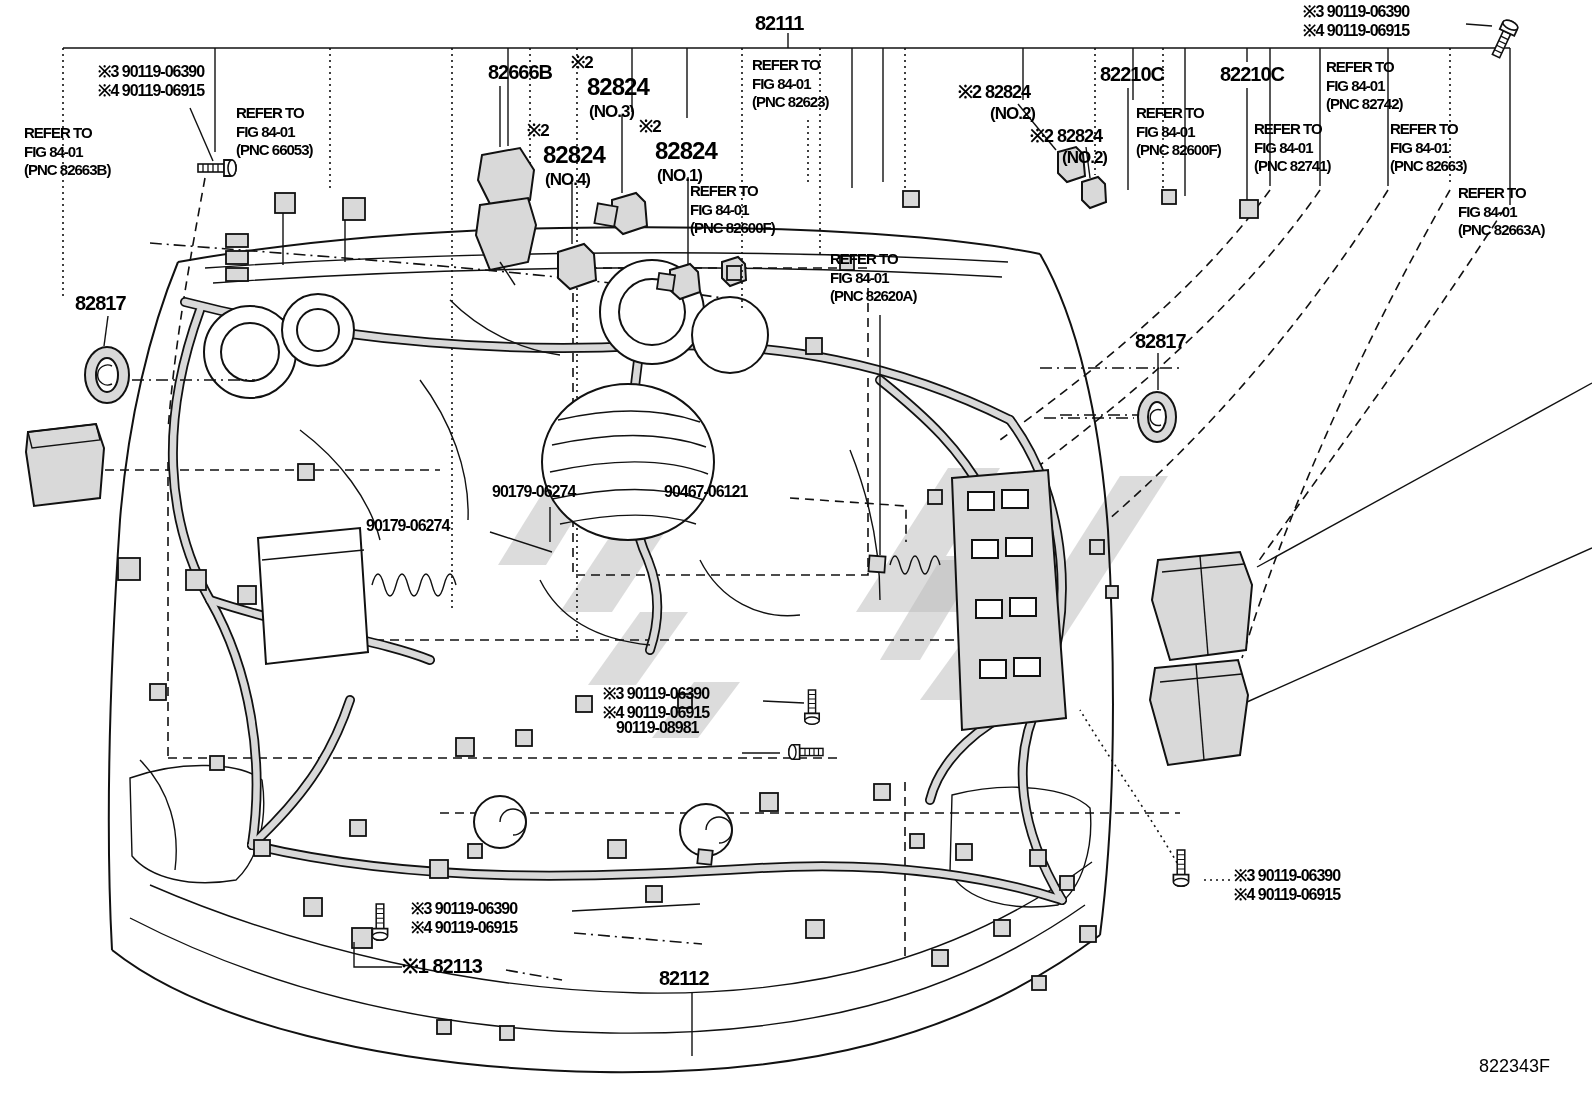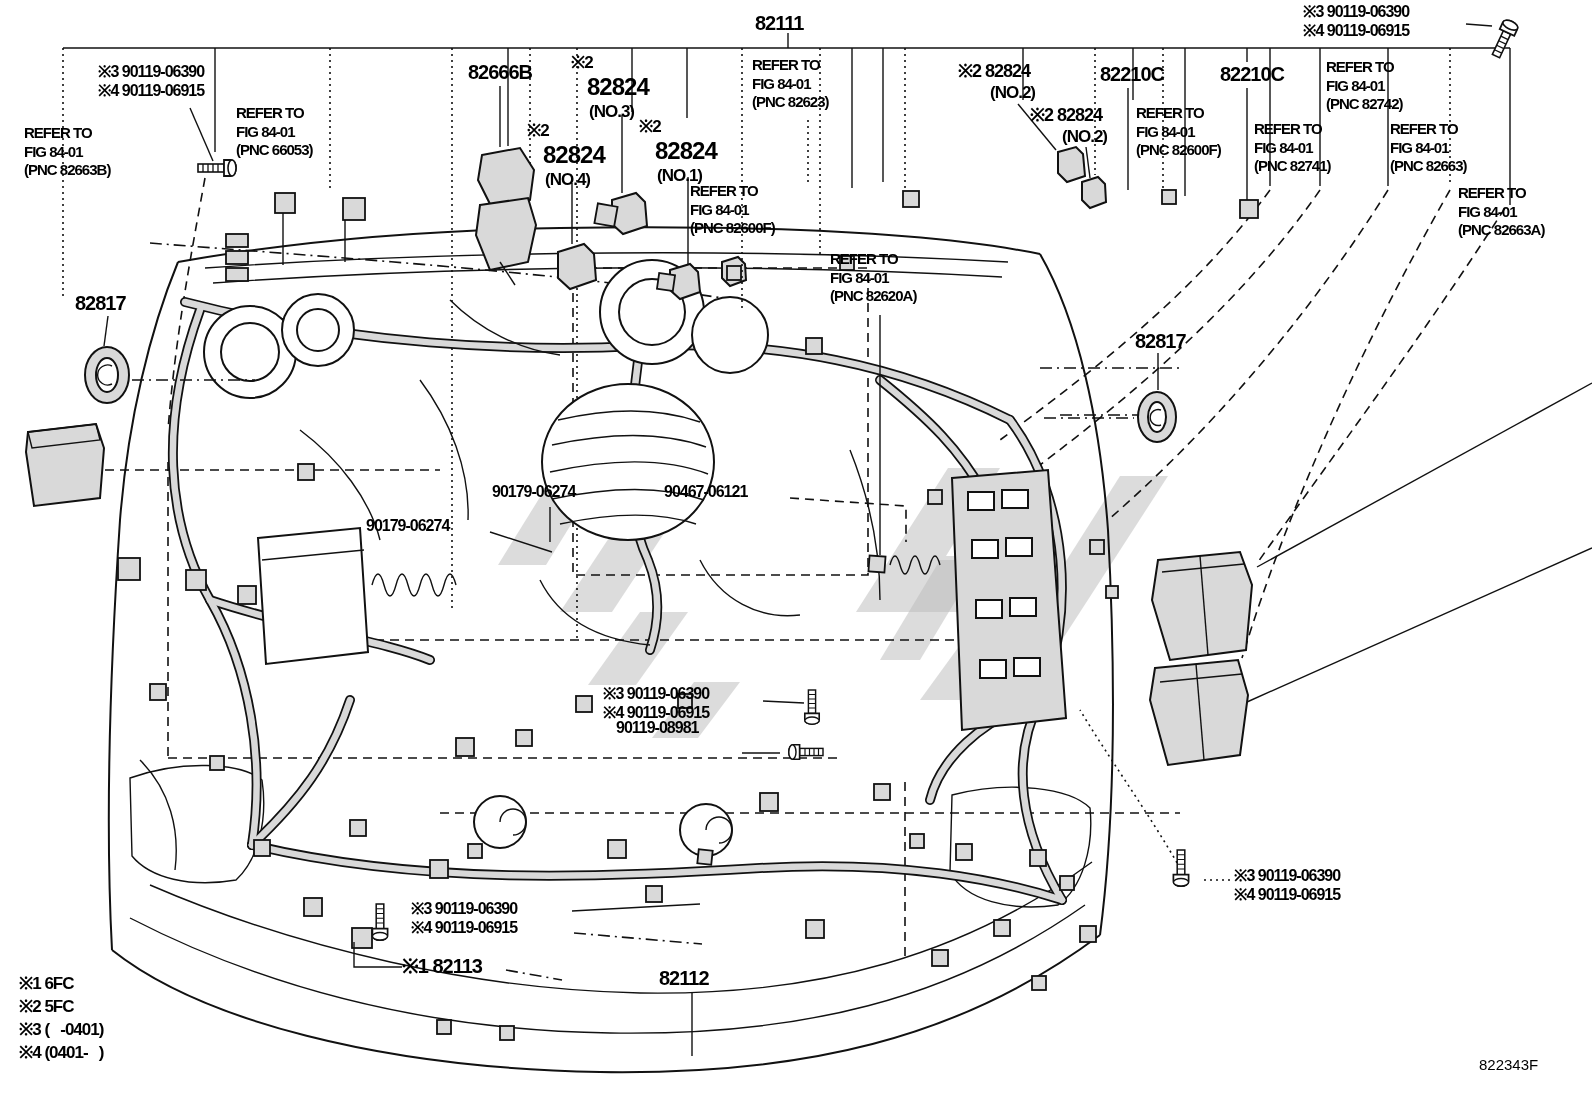--- a/index.html
+++ b/index.html
@@ -8,23 +8,23 @@
          font-family:Liberation Sans, sans-serif;}
   #art{position:absolute;left:0;top:0;}
   .label{position:absolute;font-weight:bold;color:#000;white-space:pre;line-height:1.2;z-index:5;}
   .pn{font-size:20px;letter-spacing:-1px;}
   .note{font-size:16px;letter-spacing:-1px;}
   .refer{font-size:15px;line-height:1.24;letter-spacing:-1px;}
   .legend{font-size:17px;line-height:1.36;letter-spacing:-1px;}
   .pn-block{font-size:17px;letter-spacing:-1px;}
   .pn-block div:nth-child(2){font-size:24px;padding-left:16px;}
   .pn-block div:nth-child(3){padding-left:18px;}
-  .pn2-block{font-size:18px;letter-spacing:-1px;}
+  .pn2-block{font-size:18px;letter-spacing:-1px;margin-top:21px;}
   .pn2-block div:nth-child(2){padding-left:32px;font-size:17px;text-align:center;}
-  .dwg{font-size:15px;font-weight:normal;letter-spacing:0;}
+  .dwg{font-size:18px;font-weight:normal;letter-spacing:0;}
   svg .ln{stroke:var(--line);fill:none;stroke-width:2;}
   svg .thin{stroke:var(--line);fill:none;stroke-width:1.4;}
   svg .dash{stroke:var(--line);fill:none;stroke-width:1.6;stroke-dasharray:9 6;}
   svg .ddot{stroke:var(--line);fill:none;stroke-width:1.6;stroke-dasharray:2 4;}
   svg .dashdot{stroke:var(--line);fill:none;stroke-width:1.6;stroke-dasharray:12 5 2 5;}
   svg .tube{stroke:var(--line);fill:none;stroke-width:10;stroke-linecap:round;}
   svg .tubein{stroke:var(--stipple);fill:none;stroke-width:6.5;stroke-linecap:round;}
   svg .part{fill:var(--stipple);stroke:var(--line);stroke-width:2;}
   svg .shape{fill:#ffffff;stroke:var(--line);stroke-width:2;}
   svg .sq{fill:var(--stipple);stroke:var(--line);stroke-width:1.8;}
@@ -338,21 +338,21 @@
     <path class="thin" d="M1466,24 L1492,26"></path>
     <path class="thin" d="M572,911 L700,904"></path>
     <path class="dashdot" d="M574,933 L702,944"></path>
   </g>
 </svg>
 
   <div class="label pn" style="left:755px;top:11px">82111</div>
   <div class="label note" style="left:98px;top:62px"><div>※3 90119-06390</div><div>※4 90119-06915</div></div>
   <div class="label refer" style="left:24px;top:124px"><div>REFER TO</div><div>FIG 84-01</div><div>(PNC 82663B)</div></div>
   <div class="label refer" style="left:236px;top:104px"><div>REFER TO</div><div>FIG 84-01</div><div>(PNC 66053)</div></div>
-  <div class="label pn" style="left:468px;top:60px">82666B</div>
+  <div class="label pn" style="left:488px;top:60px">82666B</div>
   <div class="label pn-block" style="left:571px;top:53px"><div>※2</div><div>82824</div><div>(NO.3)</div></div>
   <div class="label pn-block" style="left:527px;top:121px"><div>※2</div><div>82824</div><div>(NO.4)</div></div>
   <div class="label pn-block" style="left:639px;top:117px"><div>※2</div><div>82824</div><div>(NO.1)</div></div>
   <div class="label refer" style="left:752px;top:56px"><div>REFER TO</div><div>FIG 84-01</div><div>(PNC 82623)</div></div>
   <div class="label refer" style="left:690px;top:182px"><div>REFER TO</div><div>FIG 84-01</div><div>(PNC 82600F)</div></div>
   <div class="label pn2-block" style="left:958px;top:61px"><div>※2 82824</div><div>(NO.2)</div></div>
   <div class="label pn2-block" style="left:1030px;top:105px"><div>※2 82824</div><div>(NO.2)</div></div>
   <div class="label pn" style="left:1100px;top:62px">82210C</div>
   <div class="label pn" style="left:1220px;top:62px">82210C</div>
   <div class="label refer" style="left:1136px;top:104px"><div>REFER TO</div><div>FIG 84-01</div><div>(PNC 82600F)</div></div>
@@ -366,15 +366,14 @@
   <div class="label refer" style="left:830px;top:250px"><div>REFER TO</div><div>FIG 84-01</div><div>(PNC 82620A)</div></div>
   <div class="label note" style="left:492px;top:482px">90179-06274</div>
   <div class="label note" style="left:664px;top:482px">90467-06121</div>
   <div class="label note" style="left:366px;top:516px">90179-06274</div>
   <div class="label note" style="left:603px;top:684px"><div>※3 90119-06390</div><div>※4 90119-06915</div></div>
   <div class="label note" style="left:616px;top:718px">90119-08981</div>
   <div class="label note" style="left:411px;top:899px"><div>※3 90119-06390</div><div>※4 90119-06915</div></div>
   <div class="label pn" style="left:402px;top:954px">※1 82113</div>
   <div class="label pn" style="left:659px;top:966px">82112</div>
   <div class="label note" style="left:1234px;top:866px"><div>※3 90119-06390</div><div>※4 90119-06915</div></div>
-  <div class="label legend" style="left:19px;top:972px"><div>※1 6FC</div><div>※2 5FC</div><div>※3 (   -0401)</div><div>※4 (0401-   )</div></div>
   <div class="label dwg" style="left:1479px;top:1056px">822343F</div>
 </div>
 
 </body></html>

